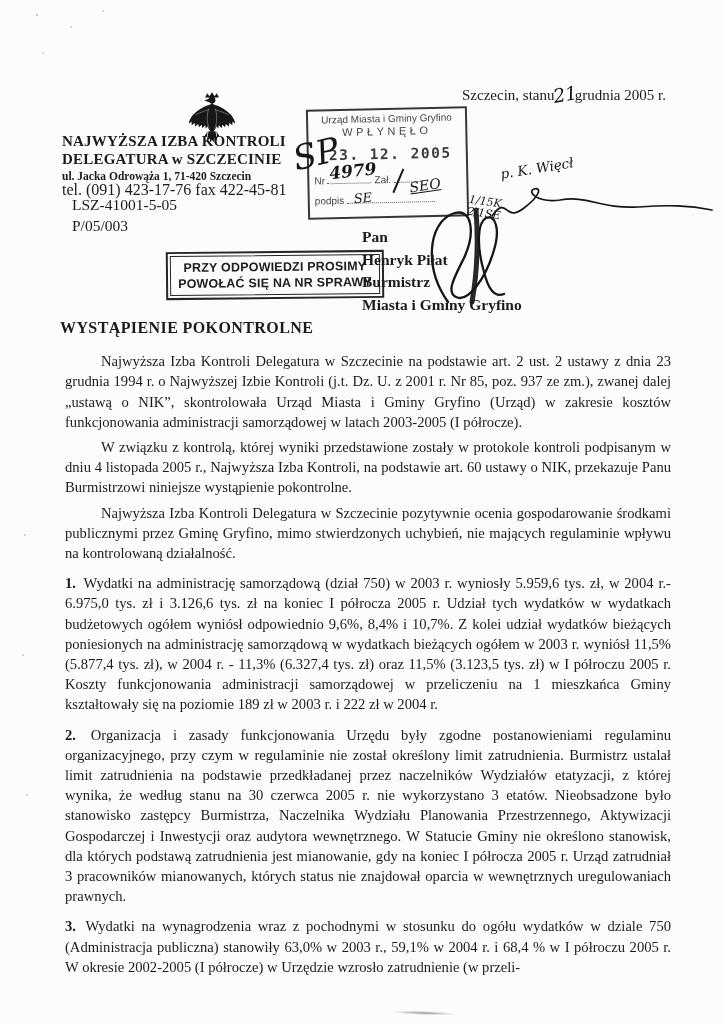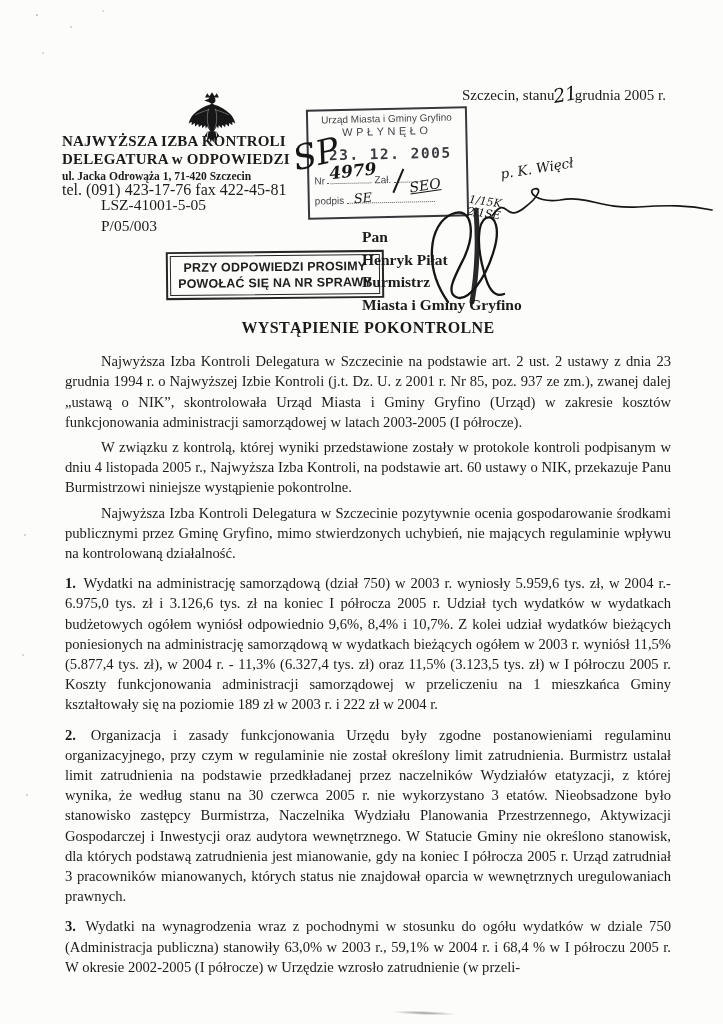--- a/index.html
+++ b/index.html
@@ -19,21 +19,21 @@
     display:inline-block; font-size:19px; transform:rotate(-10deg);
     margin:0 -3px 0 -1px; position:relative; top:1px;
   }
 
   
   .eagle { position:absolute; left:186px; top:91px; }
   .letterhead { position:absolute; left:62px; top:132px; width:262px; }
   .lh1, .lh2 { font-weight:bold; font-size:15px; letter-spacing:.2px; line-height:18px; }
   .lh-addr { font-weight:bold; font-size:11.5px; line-height:14px; margin-top:1px; }
   .lh-tel  { font-size:16px; line-height:13px; }
-  .refs { position:absolute; left:101px; top:194px; font-size:15.5px; line-height:21px;font-family:Liberation Serif, serif; }
+  .refs { position:absolute; left:72px; top:194px; font-size:15.5px; line-height:21px;font-family:Liberation Serif, serif; }
 
   
   .stamp {
     position:absolute; left:307px; top:108px; width:157px; height:106px;
     border:2px solid #38373a; transform:rotate(-1.2deg);
     font-family:"Liberation Sans", sans-serif; color:#46454a;
   }
   .stamp .r1 { position:absolute; top:3px; left:0; right:0; text-align:center; font-size:10px; }
   .stamp .r2 { position:absolute; top:15px; left:0; right:0; text-align:center; font-size:11px; letter-spacing:3.5px; }
   .stamp .r3 { position:absolute; top:36px; left:20px; font-family:"DejaVu Sans Mono", monospace;
@@ -67,21 +67,21 @@
 
   
   .hw-note { position:absolute; left:500px; top:160px; font-size:13.5px;
              transform:rotate(-9deg); color:#141414; }
   .flourish { position:absolute; left:486px; top:178px; }
   .paraph   { position:absolute; left:420px; top:206px; }
 
   
   .doc-body { position:absolute; left:60px; top:318px; width:616px;
               font-size:14.6px; line-height:20.2px; text-align:justify; }
-  .doc-title { font-size:16px; font-weight:bold; text-align:center;
+  .doc-title { font-size:16px; font-weight:bold; text-align:left;
                letter-spacing:.4px; margin:0 0 13px 0; }
   .doc-body p { margin:5px; }
   .doc-body p.indent { text-indent:36px; }
   .doc-body p.item { margin-top:10px; }
   .doc-body p.item b { margin-right:3px; }
 
   
   .speck { position:absolute; width:2px; height:2px; background:#b9b9b9; border-radius:50%;
            box-shadow:34px 12px 0 #c8c8c8, 66px -4px 0 #d2d2d2, 6px 38px 0 #cfcfcf,
                       -12px 520px 0 #c6c6c6, -14px 640px 0 #cccccc, -10px 780px 0 #c9c9c9; }
@@ -115,21 +115,21 @@
     <g stroke="#fbfbf9" stroke-width="1.4" fill="none" opacity=".55">
       <path d="M22 54 C34 48 46 44 54 42"></path>
       <path d="M98 54 C86 48 74 44 66 42"></path>
       <path d="M52 40 C48 56 48 74 54 86"></path>
       <path d="M68 40 C72 56 72 74 66 86"></path>
     </g>
   </svg>
 
   <div class="letterhead">
     <div class="lh1">NAJWYŻSZA IZBA KONTROLI</div>
-    <div class="lh2">DELEGATURA w ODPOWIEDZI</div>
+    <div class="lh2">DELEGATURA w SZCZECINIE</div>
     <div class="lh-addr">ul. Jacka Odrowąża 1, 71-420 Szczecin</div>
     <div class="lh-tel">tel. (091) 423-17-76  fax 422-45-81</div>
   </div>
 
   <div class="refs">
     <div>LSZ-41001-5-05</div>
     <div>P/05/003</div>
   </div>
 
   <div class="stamp">

